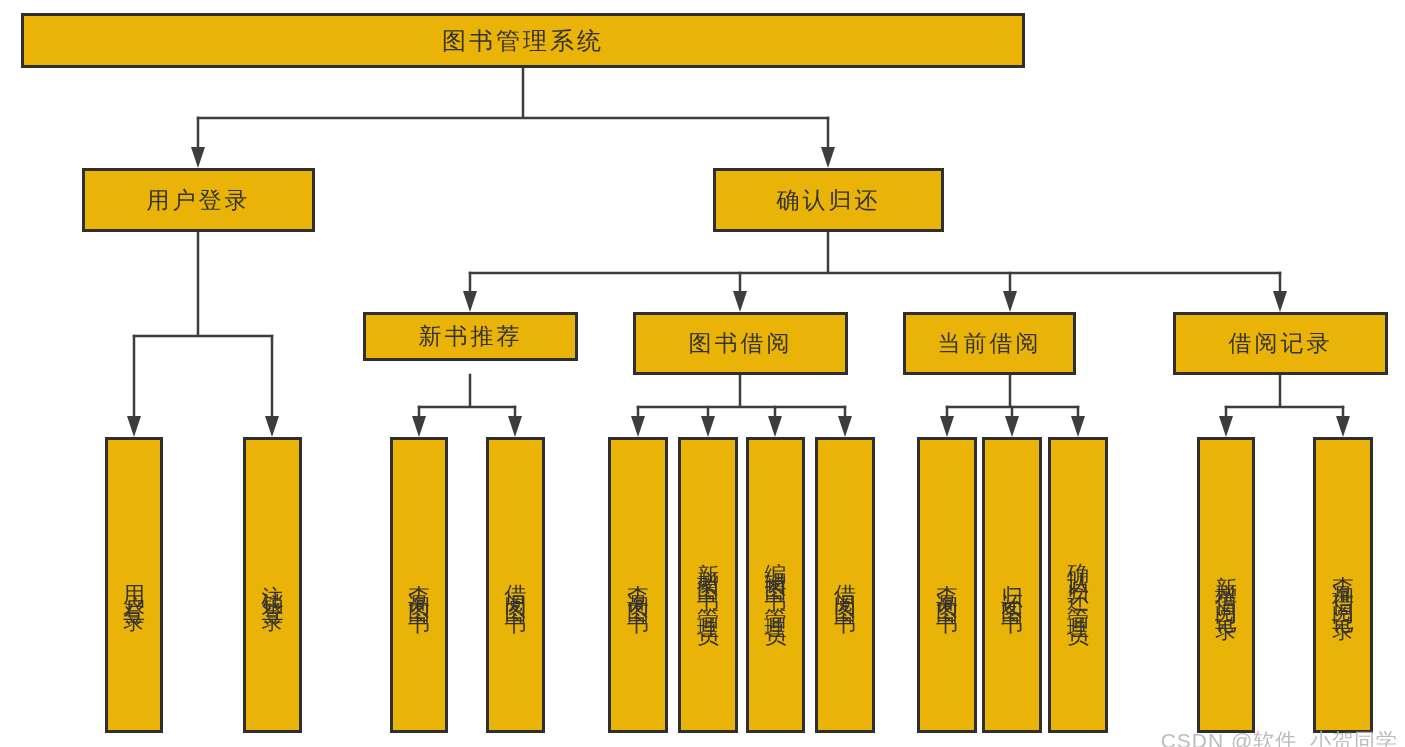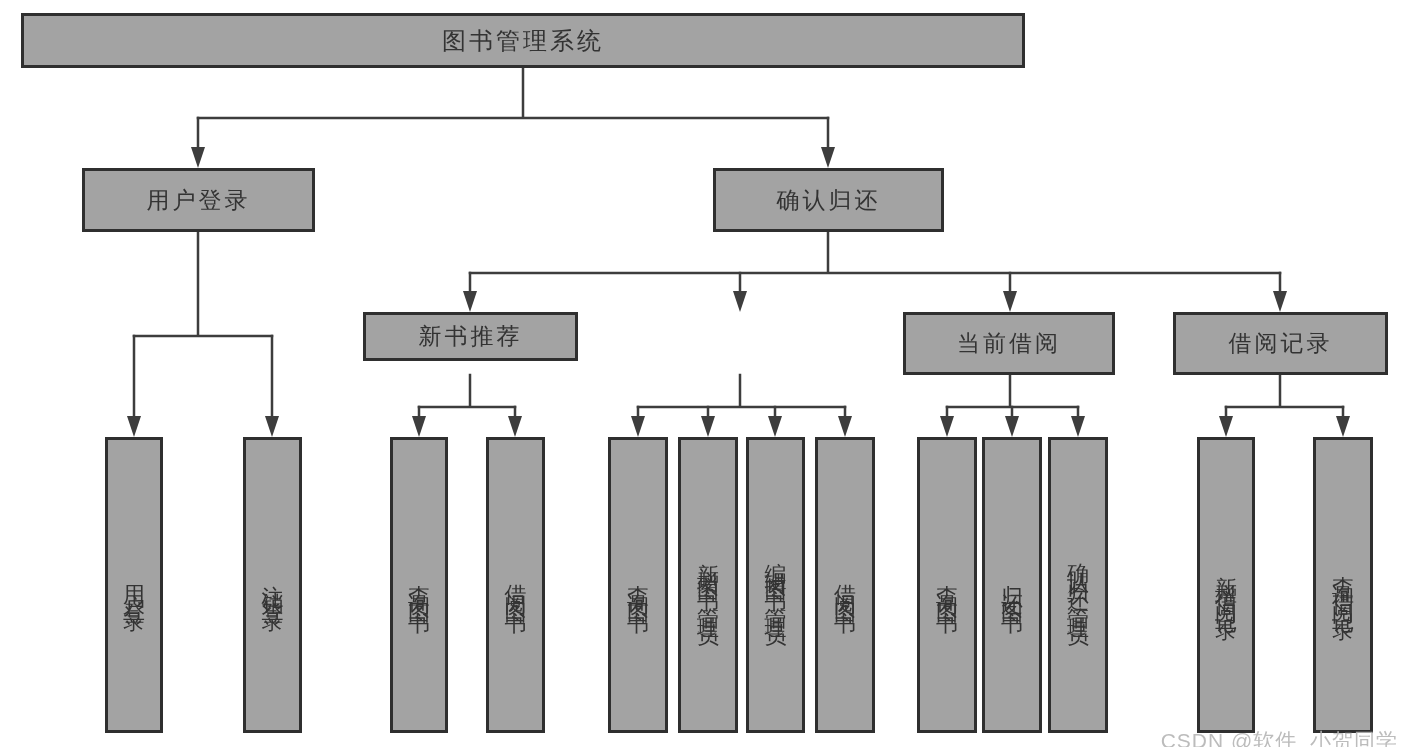--- a/index.html
+++ b/index.html
@@ -2,21 +2,21 @@
 <html><head>
 <meta charset="utf-8">
 <style>
   html,body { margin:0; padding:0; background:#ffffff; }
   .stage {
     position:relative; width:1405px; height:747px; background:#ffffff;
     font-family:"Liberation Sans", sans-serif; overflow:hidden;
   }
   svg.connectors { position:absolute; left:0; top:0; z-index:0; }
   .box {
-    position:absolute; box-sizing:border-box; background:#a3a3a3;
+    position:absolute; box-sizing:border-box; background:#eab308;
     border:3px solid #2f2f2f; color:#333333; z-index:1;
     display:flex; align-items:center; justify-content:center;
   }
   .hlabel { font-size:23px; letter-spacing:3px; white-space:nowrap; }
   .root .hlabel { font-size:24px; }
   .leaf { top:437px; height:296px; }
   .vlabel {
     writing-mode:vertical-rl; text-orientation:mixed;
     font-size:22px; line-height:1; letter-spacing:9px;
   }
@@ -81,21 +81,24 @@
   <div class="box" style="left:82px; top:168px; width:233px; height:64px;">
     <span class="hlabel">用户登录</span>
   </div>
   <div class="box" style="left:713px; top:168px; width:231px; height:64px;">
     <span class="hlabel">确认归还</span>
   </div>
 
   <div class="box" style="left:363px; top:312px; width:215px; height:49px;">
     <span class="hlabel">新书推荐</span>
   </div>
-  <div class="box" style="left:903px; top:312px; width:212px; height:63px;">
+  <div class="box" style="left:633px; top:312px; width:215px; height:63px;">
+    <span class="hlabel">图书借阅</span>
+  </div>
+  <div class="box" style="left:903px; top:312px; width:173px; height:63px;">
     <span class="hlabel">当前借阅</span>
   </div>
   <div class="box" style="left:1173px; top:312px; width:215px; height:63px;">
     <span class="hlabel">借阅记录</span>
   </div>
 
   <div class="box leaf" style="left:105px; width:58px;">
     <span class="vlabel">用户登录</span>
   </div>
   <div class="box leaf" style="left:243px; width:59px;">

